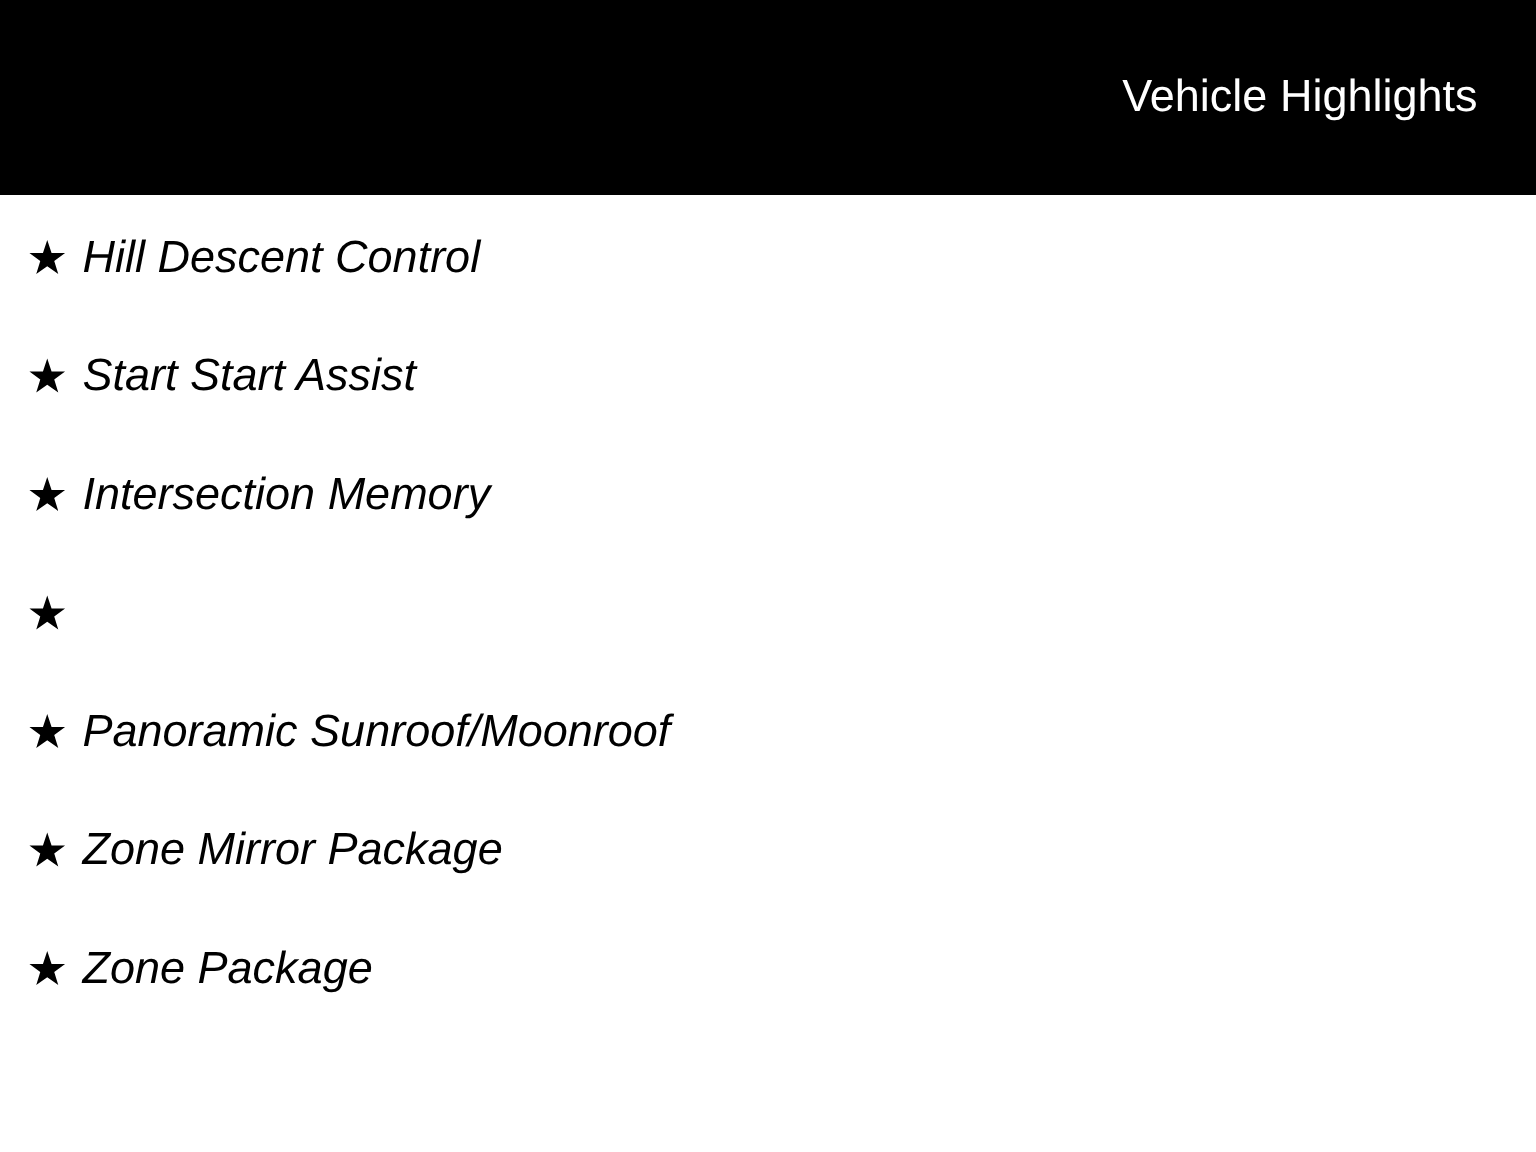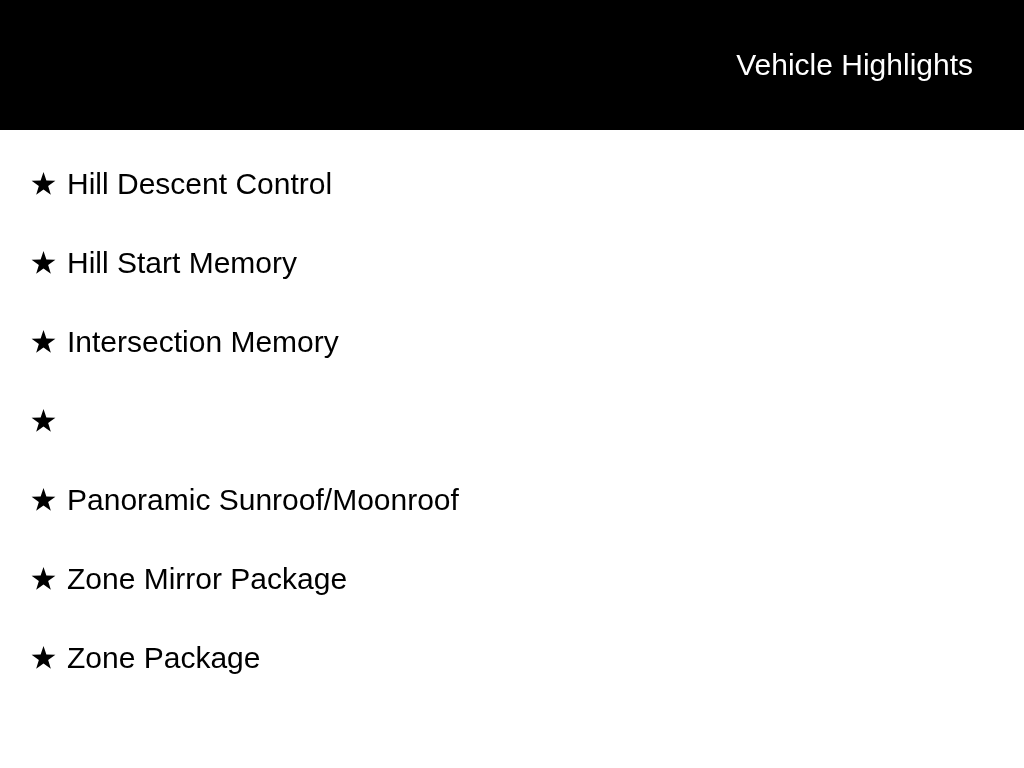--- a/index.html
+++ b/index.html
@@ -18,33 +18,34 @@
     width: 1024px;
     height: 768px;
     background: #ffffff;
   }
   .header {
     height: 130px;
     background: #000000;
     display: flex;
     align-items: center;
     justify-content: flex-end;
-    padding-right: 51px;
+    padding-right: 39px;
     box-sizing: border-box;
   }
   .header-title {
     color: #ffffff;
     font-size: 30px;
     line-height: 1;
     white-space: nowrap;
   }
   .highlight-list {
     list-style: none;
-    margin: 12px;
+    margin: 0;
     padding: 2px 0 0 19px;
+    font-style: italic;
   }
   .highlight-item {
     height: 79px;
     display: flex;
     align-items: center;
   }
   .star {
     width: 25px;
     height: 25px;
     flex: 0 0 auto;
@@ -73,21 +74,21 @@
       <svg class="star" viewBox="0 0 24 24" aria-hidden="true">
         <polygon fill="#000000" points="12,1 14.76,9.20 23.41,9.29 16.47,14.45 19.05,22.71 12,17.70 4.95,22.71 7.53,14.45 0.59,9.29 9.24,9.20"></polygon>
       </svg>
       <span class="item-label">Hill Descent Control</span>
     </li>
 
     <li class="highlight-item">
       <svg class="star" viewBox="0 0 24 24" aria-hidden="true">
         <polygon fill="#000000" points="12,1 14.76,9.20 23.41,9.29 16.47,14.45 19.05,22.71 12,17.70 4.95,22.71 7.53,14.45 0.59,9.29 9.24,9.20"></polygon>
       </svg>
-      <span class="item-label">Hill Start Memory</span>
+      <span class="item-label">Start Start Assist</span>
     </li>
 
     <li class="highlight-item">
       <svg class="star" viewBox="0 0 24 24" aria-hidden="true">
         <polygon fill="#000000" points="12,1 14.76,9.20 23.41,9.29 16.47,14.45 19.05,22.71 12,17.70 4.95,22.71 7.53,14.45 0.59,9.29 9.24,9.20"></polygon>
       </svg>
       <span class="item-label">Intersection Memory</span>
     </li>
 
     <li class="highlight-item">

